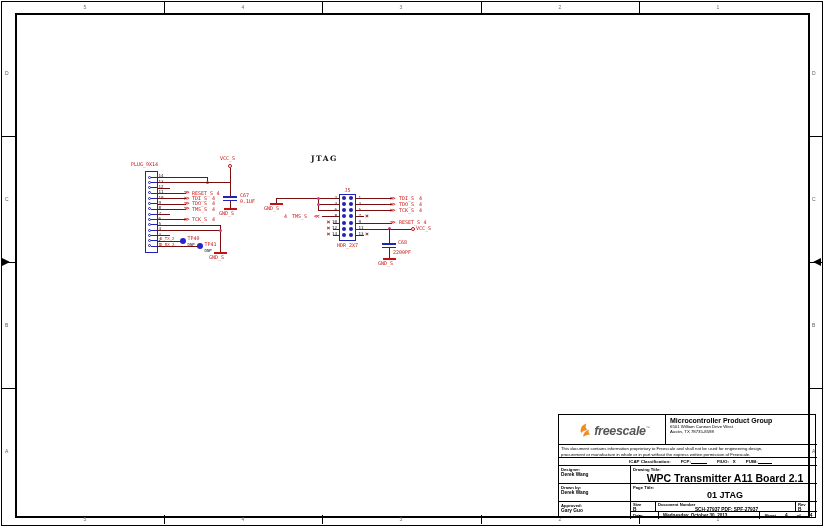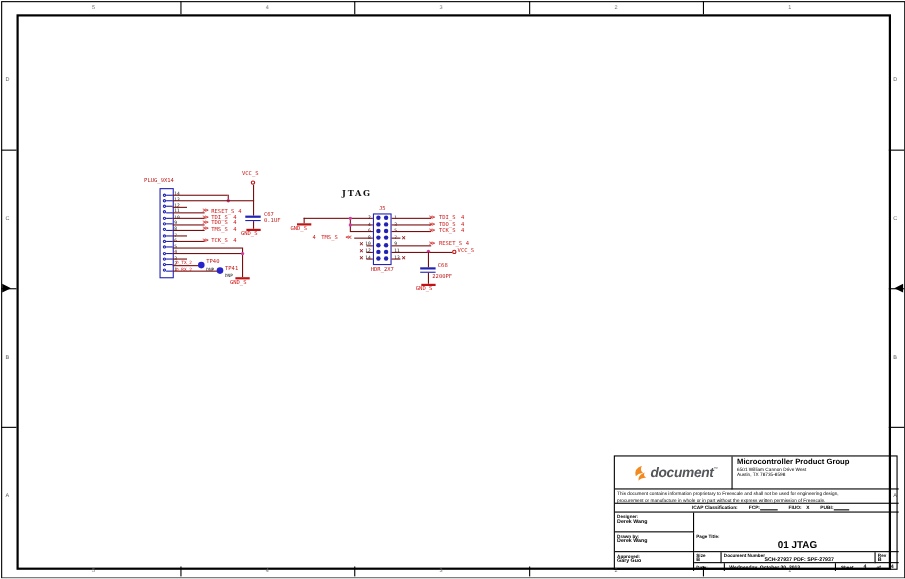--- a/index.html
+++ b/index.html
@@ -198,21 +198,21 @@
   <span class="tiny-net" style="left:160px;top:237.2px;">D_TX_2</span>
   <div class="tp" style="left:180px;top:237.6px;"></div>
   <span class="ref" style="left:187.5px;top:236.4px;">TP40</span>
   <span class="dnp" style="left:187.5px;top:243px;">DNP</span>
   <div class="wh" style="left:157px;top:245.9px;width:43px;"></div>
   <span class="tiny-net" style="left:160px;top:242.5px;">D_RX_2</span>
   <div class="tp" style="left:197px;top:242.9px;"></div>
   <span class="ref" style="left:204.5px;top:242.2px;">TP41</span>
   <span class="dnp" style="left:204.5px;top:248.6px;">DNP</span>
 
-  <span class="jtag-title" style="left:311px;top:171px;">JTAG</span>
+  <span class="jtag-title" style="left:311px;top:154px;">JTAG</span>
   <span class="ref" style="left:344.5px;top:187.5px;">J5</span>
   <div class="conn-box" style="left:339px;top:193.5px;width:17px;height:47.5px;"></div>
   <span class="ref" style="left:337px;top:243px;">HDR_2X7</span>
 
   <div class="jpin" style="left:342px;top:196.3px;"></div>
     <div class="jpin" style="left:349px;top:196.3px;"></div>
   <div class="jpin" style="left:342px;top:202.35px;"></div>
     <div class="jpin" style="left:349px;top:202.35px;"></div>
   <div class="jpin" style="left:342px;top:208.4px;"></div>
     <div class="jpin" style="left:349px;top:208.4px;"></div>
@@ -301,21 +301,21 @@
     <span class="xnc" style="left:365px;top:231.4px;">×</span>
 
 
   <div class="tb">
 
     <div class="cell logo-row" style="left:0;top:0;width:107px;height:30px;border-right:1px solid #000;display:flex;align-items:center;justify-content:center;">
       <svg width="20" height="18" viewBox="0 0 20 18">
         <path d="M7 12 Q5 5 12.5 2.5 Q10.5 7 13.5 8.8 Q9 9.6 7 12 Z" fill="#f28b1f"></path>
         <path d="M9.5 16 Q8.5 11 15 8.5 Q13.5 12 16.5 13.2 Q11.5 13.8 9.5 16 Z" fill="#f28b1f"></path>
       </svg>
-      <span><span class="brand-word">document</span><span class="brand-tm">™</span></span>
+      <span><span class="brand-word">freescale</span><span class="brand-tm">™</span></span>
     </div>
     <div class="cell logo-row" style="left:107px;top:0;width:151px;height:30px;padding:2px 0 0 4px;">
       <div class="org-name">Microcontroller Product Group</div>
       <div class="org-addr">6501 William Cannon Drive West</div>
       <div class="org-addr">Austin, TX 78735-8598</div>
     </div>
 
     <div class="cell" style="left:0;top:30px;width:258px;height:13px;border-bottom:1px solid #000;padding:1px 0 0 2px;">
       <div class="disc">This document contains information proprietary to Freescale and shall not be used for engineering design,</div>
       <div class="disc">procurement or manufacture in whole or in part without the express written permission of Freescale.</div>
@@ -328,20 +328,24 @@
       <span style="margin-left:10px;">FIUO:</span>
       <span style="margin-left:4px;">X</span>
       <span style="margin-left:10px;">PUBI:</span>
       <span class="blank-line" style="width:14px;"></span>
     </div>
 
     <div class="cell" style="left:0;top:51px;width:72px;height:18px;border-right:1px solid #000;border-bottom:1px solid #000;padding:1px 0 0 2px;">
       <div class="tb-label">Designer:</div>
       <div class="tb-value">Derek Wang</div>
     </div>
+    <div class="cell" style="left:72px;top:51px;width:186px;height:18px;border-bottom:1px solid #000;padding:1px 0 0 2px;">
+      <div class="tb-label">Drawing Title:</div>
+      <div class="big-title">WPC Transmitter A11 Board 2.1</div>
+    </div>
 
     <div class="cell" style="left:0;top:69px;width:72px;height:18px;border-right:1px solid #000;border-bottom:1px solid #000;padding:1px 0 0 2px;">
       <div class="tb-label">Drawn by:</div>
       <div class="tb-value">Derek Wang</div>
     </div>
     <div class="cell" style="left:72px;top:69px;width:186px;height:18px;border-bottom:1px solid #000;padding:1px 0 0 2px;">
       <div class="tb-label">Page Title:</div>
       <div class="mid-title">01 JTAG</div>
     </div>
 

